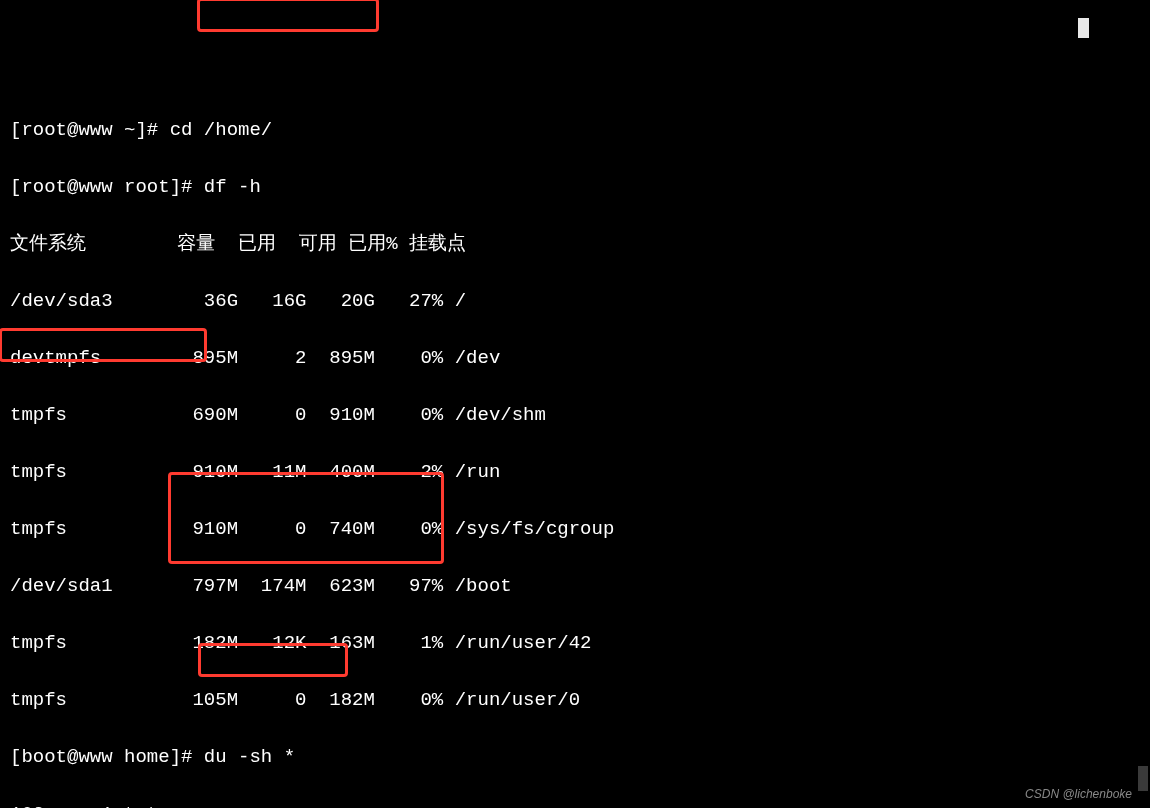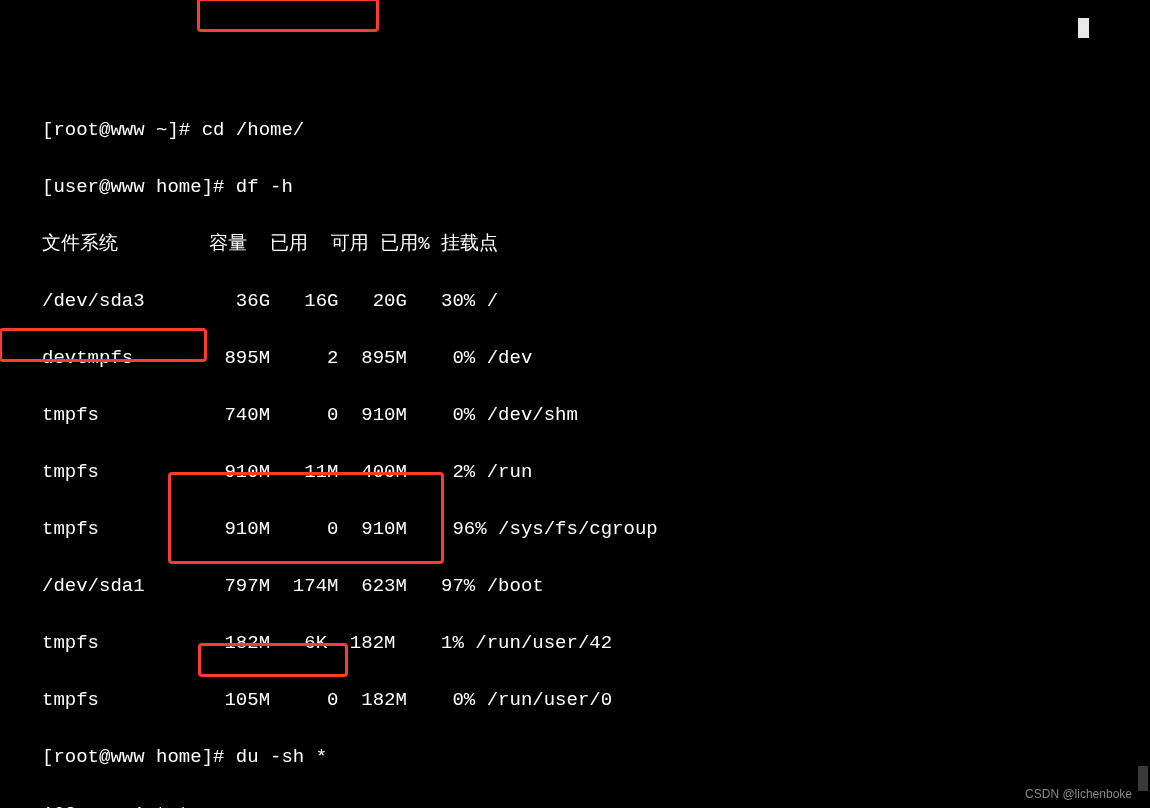--- a/index.html
+++ b/index.html
@@ -9,21 +9,21 @@
       font-family: "Consolas", "Courier New", monospace;
       font-size: 19px;
       line-height: 1.5;
       padding: 2px 10px;
       width: 1150px;
       height: 808px;
       overflow: hidden;
       white-space: pre;
       position: relative;
     }
-    .line { display: block; white-space: pre; margin-left: 32px; }
+    .line { display: block; white-space: pre; }
     .redbox {
       position: absolute;
       border: 3px solid #ff3b30;
       border-radius: 4px;
       pointer-events: none;
     }
     #box1 { left: 197px; top: -2px; width: 182px; height: 34px; }
     #box2 { left: -1px; top: 328px; width: 208px; height: 34px; }
     #box3 { left: 168px; top: 472px; width: 276px; height: 92px; }
     #box4 { left: 198px; top: 643px; width: 150px; height: 34px; }
@@ -51,39 +51,40 @@
       height: 20px;
       background: #e8e8e8;
     }
     .watermark {
       position: absolute;
       right: 18px;
       bottom: 5px;
       color: #888;
       font-size: 12px;
       font-family: sans-serif;
+      font-style: italic;
     }
   </style>
 </head>
 <body>
 
 
 
 <span class="line">[root@www ~]# cd /home/</span>
-<span class="line">[user@www home]# df -h</span>
+<span class="line">[root@www root]# df -h</span>
 <span class="line">文件系统        容量  已用  可用 已用% 挂载点</span>
-<span class="line">/dev/sda3        36G   16G   20G   30% /</span>
+<span class="line">/dev/sda3        36G   16G   20G   27% /</span>
 <span class="line">devtmpfs        895M     2  895M    0% /dev</span>
-<span class="line">tmpfs           740M     0  910M    0% /dev/shm</span>
+<span class="line">tmpfs           690M     0  910M    0% /dev/shm</span>
 <span class="line">tmpfs           910M   11M  400M    2% /run</span>
-<span class="line">tmpfs           910M     0  910M    96% /sys/fs/cgroup</span>
+<span class="line">tmpfs           910M     0  740M    0% /sys/fs/cgroup</span>
 <span class="line">/dev/sda1       797M  174M  623M   97% /boot</span>
-<span class="line">tmpfs           182M   6K  182M    1% /run/user/42</span>
+<span class="line">tmpfs           182M   12K  163M    1% /run/user/42</span>
 <span class="line">tmpfs           105M     0  182M    0% /run/user/0</span>
-<span class="line">[root@www home]# du -sh *</span>
+<span class="line">[boot@www home]# du -sh *</span>
 <span class="line">10G     1.txt</span>
 
 
 
 
 
 
 
 
 

